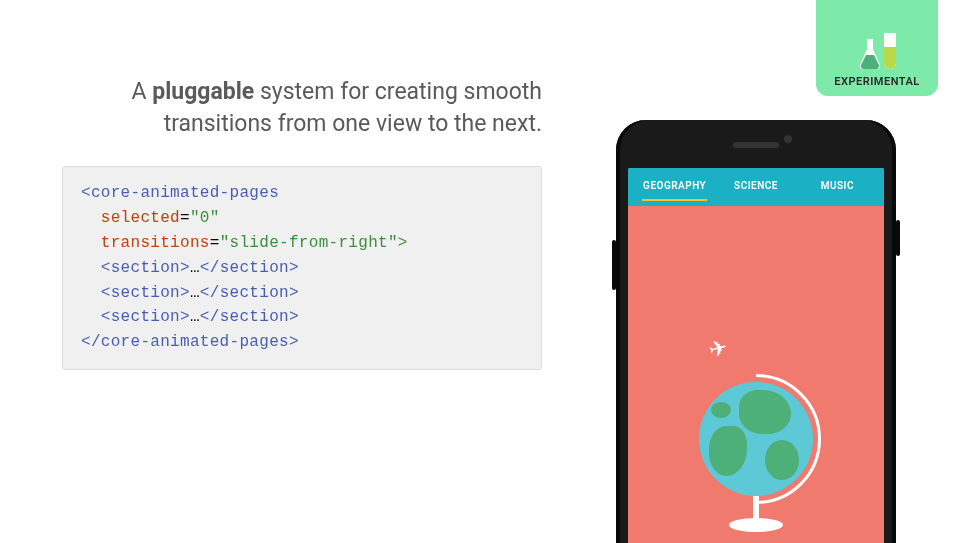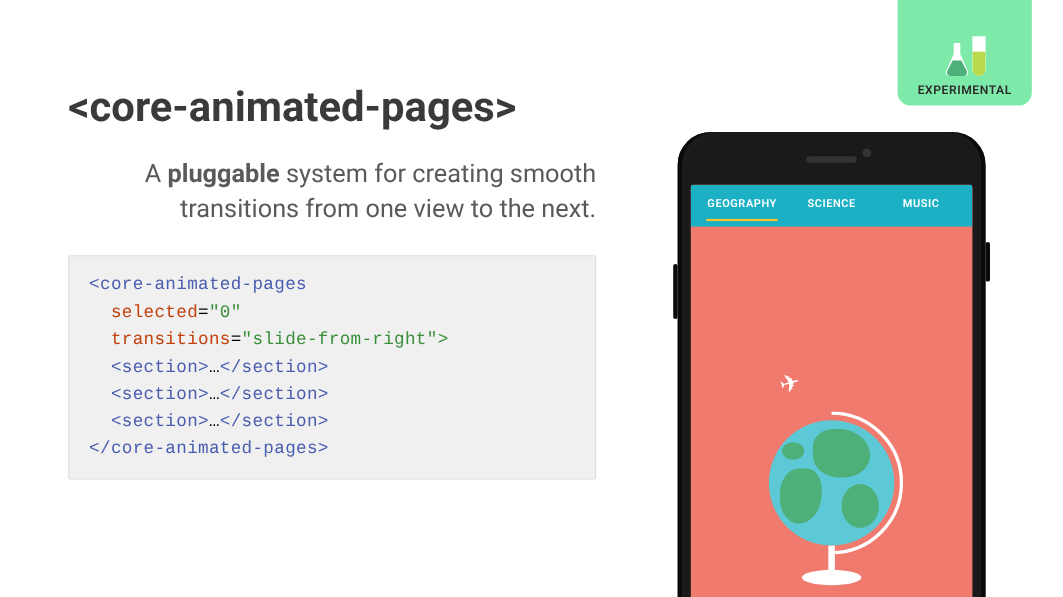--- a/index.html
+++ b/index.html
@@ -256,21 +256,20 @@
       </svg>
     </div>
     <div class="tube">
       <div class="tube-fill"></div>
     </div>
   </div>
   <div class="badge-label">EXPERIMENTAL</div>
 </div>
 
 <div class="content">
-  <h1 class="title">&lt;core-animated-pages&gt;</h1>
   <p class="subtitle">
     <span>A </span><b>pluggable</b><span> system for creating smooth transitions from one view to the next.</span>
   </p>
   <div class="code-block">
     <div><span class="tag">&lt;core-animated-pages</span></div>
     <div>&nbsp;&nbsp;<span class="attr">selected</span>=<span class="val">"0"</span></div>
     <div>&nbsp;&nbsp;<span class="attr">transitions</span>=<span class="val">"slide-from-right"&gt;</span></div>
     <div>&nbsp;&nbsp;<span class="tag">&lt;section&gt;</span><span>…</span><span class="tag">&lt;/section&gt;</span></div>
     <div>&nbsp;&nbsp;<span class="tag">&lt;section&gt;</span><span>…</span><span class="tag">&lt;/section&gt;</span></div>
     <div>&nbsp;&nbsp;<span class="tag">&lt;section&gt;</span><span>…</span><span class="tag">&lt;/section&gt;</span></div>

